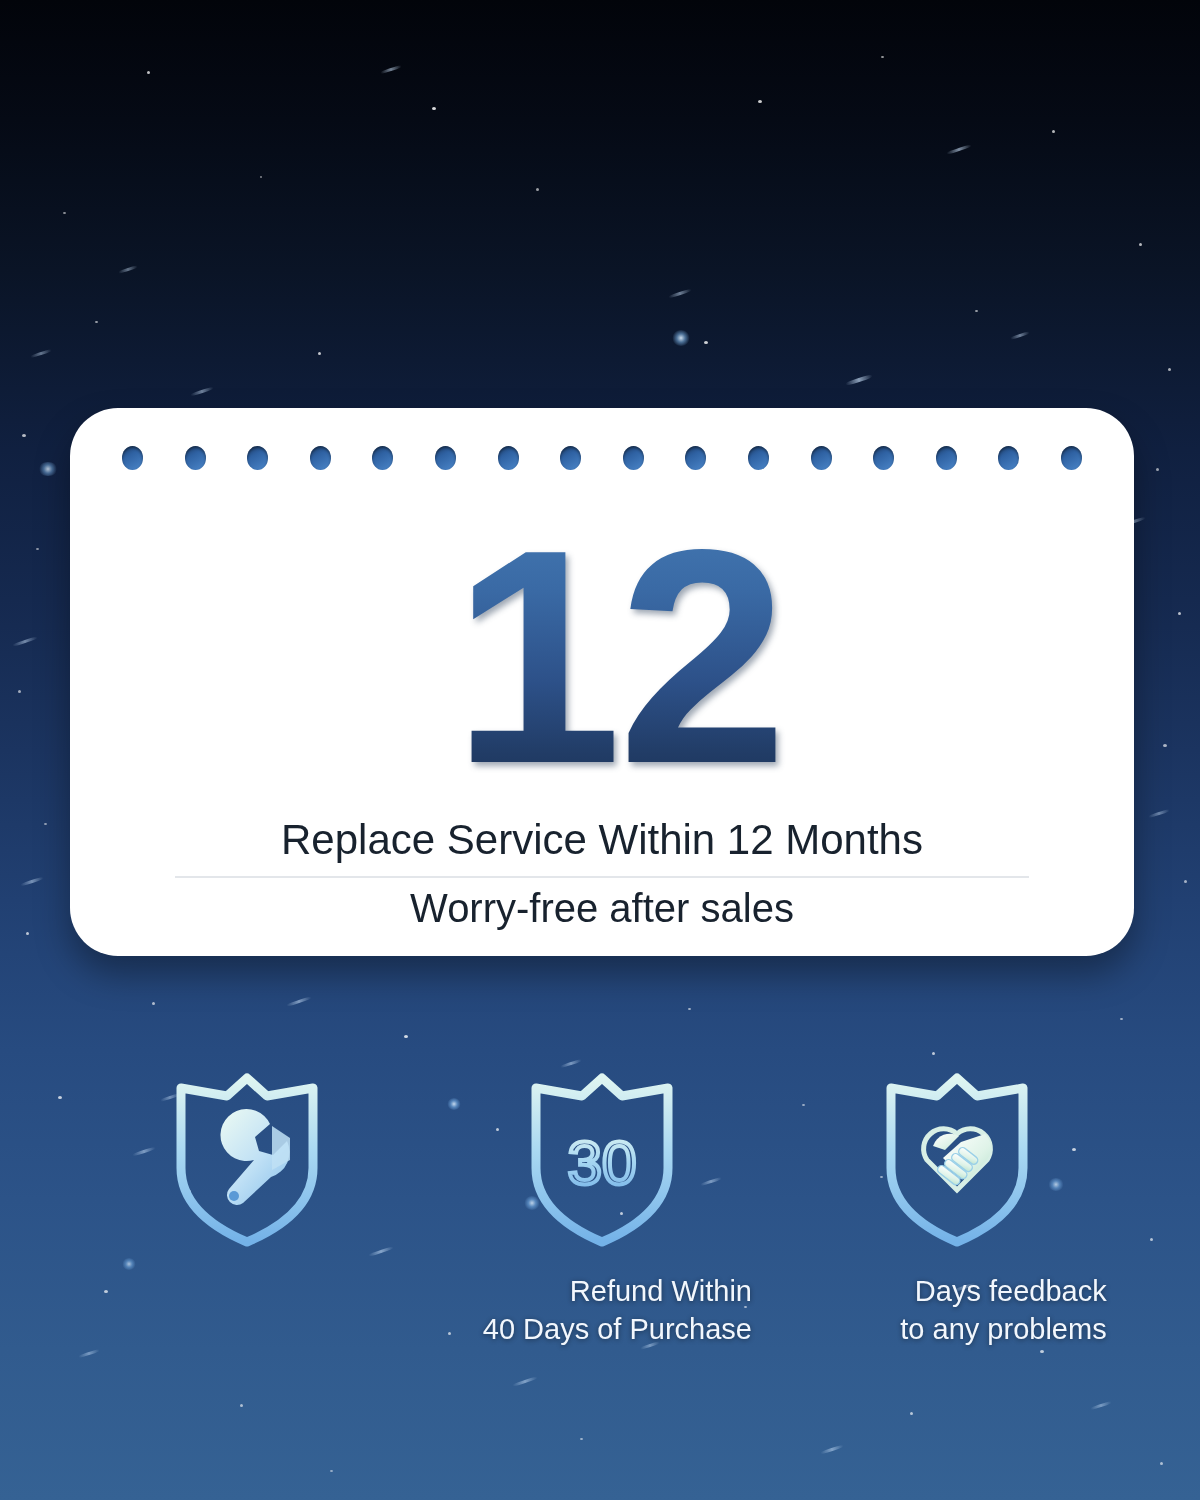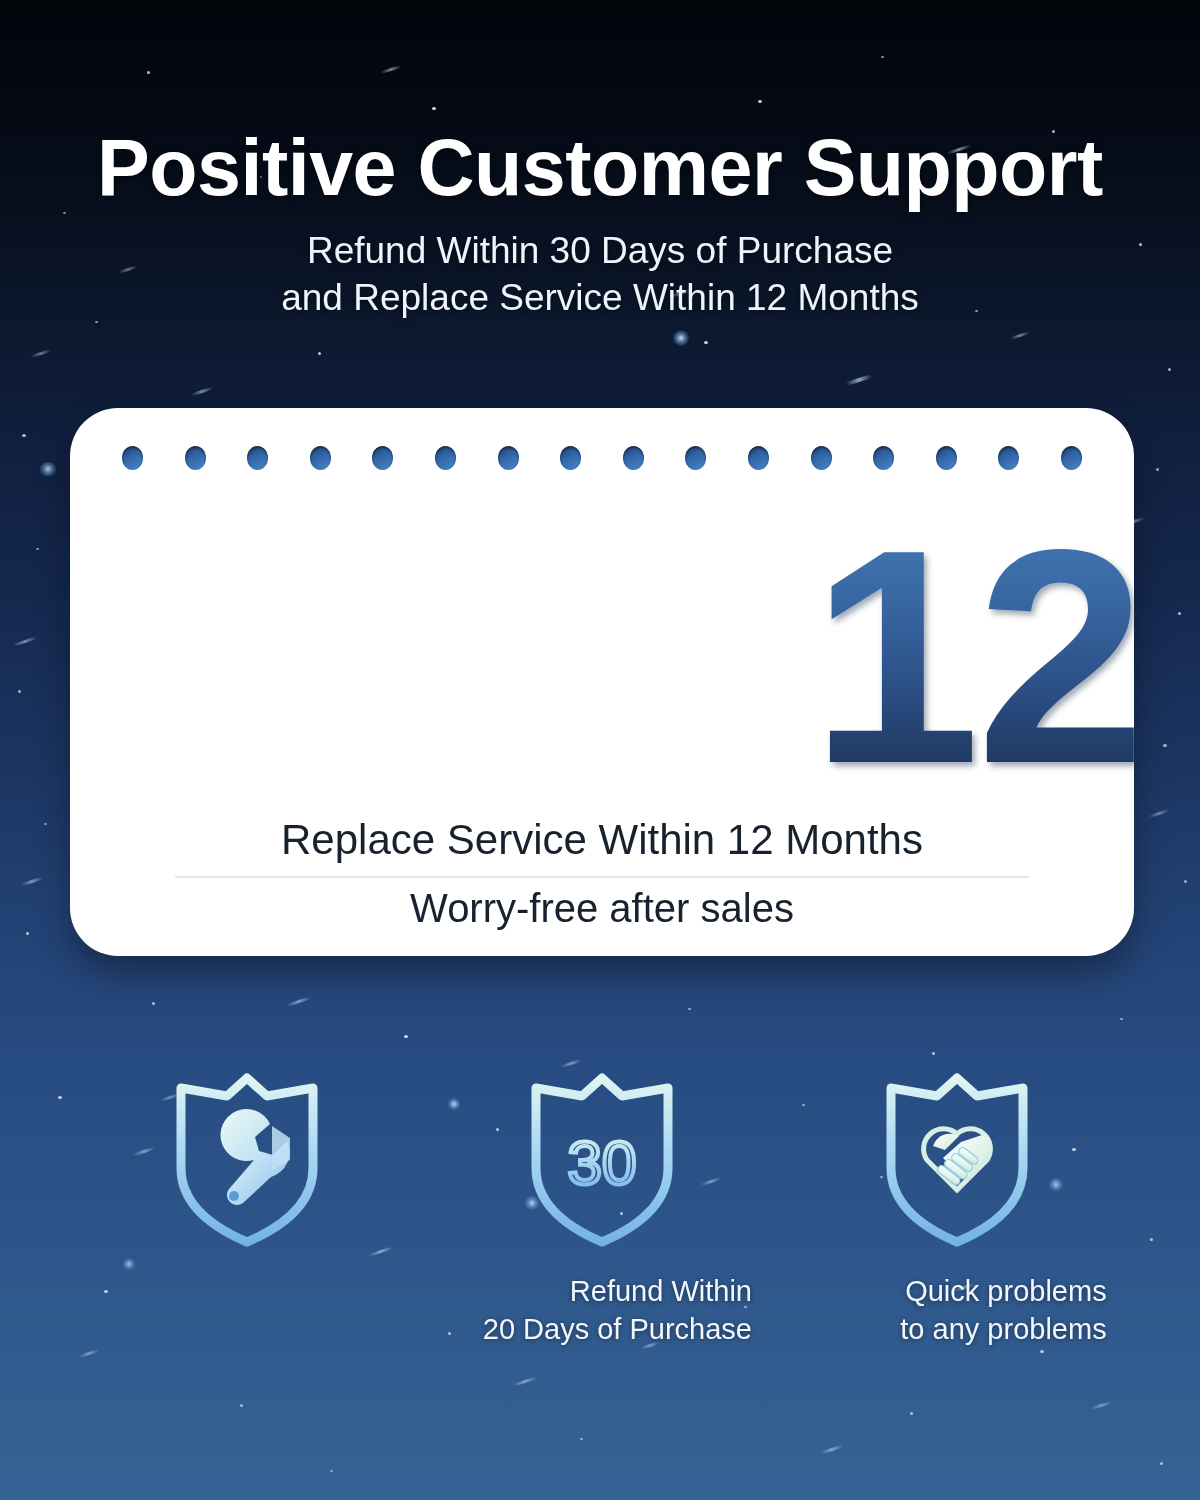--- a/index.html
+++ b/index.html
@@ -91,22 +91,22 @@
   .hole {
     width:21px; height:24px;
     border-radius:50%;
     background:linear-gradient(150deg,#1e3f6d 0%, #2f62a3 38%, #4b86c9 100%);
     box-shadow:inset 0 2px 3px rgba(0,0,0,.45);
     flex:0 0 auto;
   }
 
   .bignum {
     position:absolute;
-    top:96px; left:8px; width:100%;
-    text-align:right;
+    top:96px; left:16px; width:100%;
+    text-align:center;
     font-size:305px;
     font-weight:bold;
     line-height:1;
     letter-spacing:-4px;
     background:linear-gradient(180deg, #4479b3 0%, #3a6aa5 28%, #2d5189 58%, #213c66 82%, #1a3051 100%);
     -webkit-background-clip:text;
     background-clip:text;
     color:transparent;
     -webkit-text-fill-color:transparent;
     filter:drop-shadow(3px 4px 3px rgba(25,45,75,.42));
@@ -234,27 +234,20 @@
     <span class="streak" style="left:640px;  top:1344px; width:20px; height:3px; opacity:.45;"></span>
 
     <span class="glow" style="left:672px;  top:330px; width:18px; height:16px; opacity:.9;"></span>
     <span class="glow" style="left:38px;   top:462px; width:20px; height:14px; opacity:.8;"></span>
     <span class="glow" style="left:447px;  top:1098px; width:14px; height:12px; opacity:.85;"></span>
     <span class="glow" style="left:524px;  top:1196px; width:16px; height:14px; opacity:.8;"></span>
     <span class="glow" style="left:1048px; top:1178px; width:16px; height:13px; opacity:.75;"></span>
     <span class="glow" style="left:122px;  top:1258px; width:14px; height:12px; opacity:.7;"></span>
   </div>
 
-  <div class="header">
-    <div class="title">Positive Customer Support</div>
-    <div class="subtitle">
-      <div>Refund Within 30 Days of Purchase</div>
-      <div>and Replace Service Within 12 Months</div>
-    </div>
-  </div>
 
   <div class="card">
 
     <div class="holes">
       <span class="hole"></span>
       <span class="hole"></span>
       <span class="hole"></span>
       <span class="hole"></span>
       <span class="hole"></span>
       <span class="hole"></span>
@@ -311,21 +304,21 @@
               <stop offset="0%" stop-color="#dff5f1"></stop>
               <stop offset="45%" stop-color="#a9d8f2"></stop>
               <stop offset="100%" stop-color="#74b2e8"></stop>
             </linearGradient>
           </defs>
           <path d="M76 6 L96 24 L142 16 L142 96 Q142 142 76 170 Q10 142 10 96 L10 16 L56 24 Z" fill="none" stroke="url(#sg2)" stroke-width="9" stroke-linejoin="round"></path>
           <text x="76" y="96" text-anchor="middle" dominant-baseline="middle" font-family="Liberation Sans, sans-serif" font-size="62" fill="none" stroke="url(#sg2)" stroke-width="4">30</text>
         </svg>
       </div>
       <div class="feature-label">Refund Within
-20 Days of Purchase</div>
+40 Days of Purchase</div>
     </div>
 
     <div class="feature">
       <div class="shield-wrap">
         <svg width="152" height="176" viewBox="0 0 152 176">
           <defs>
             <linearGradient id="sg3" x1="0" y1="0" x2="0" y2="1">
               <stop offset="0%" stop-color="#dff5f1"></stop>
               <stop offset="45%" stop-color="#a9d8f2"></stop>
               <stop offset="100%" stop-color="#74b2e8"></stop>
@@ -341,19 +334,19 @@
           <path d="M104 62 a20 20 0 0 1 2 26 L86 110 L62 86 L80 70 Z" fill="url(#hg3)"></path>
           <g fill="url(#hg3)" stroke="#9ad0e8" stroke-width="1.4">
             <rect x="60" y="92" width="26" height="8" rx="4" transform="rotate(38 60 92)"></rect>
             <rect x="67" y="86" width="26" height="8" rx="4" transform="rotate(38 67 86)"></rect>
             <rect x="74" y="80" width="24" height="8" rx="4" transform="rotate(38 74 80)"></rect>
             <rect x="81" y="74" width="22" height="8" rx="4" transform="rotate(38 81 74)"></rect>
           </g>
           <path d="M52 74 a18 18 0 0 1 26 -10 l-14 14 z" fill="url(#hg3)"></path>
         </svg>
       </div>
-      <div class="feature-label">Quick problems
+      <div class="feature-label">Days feedback
 to any problems</div>
     </div>
 
   </div>
 
 </div>
 
 </body></html>

